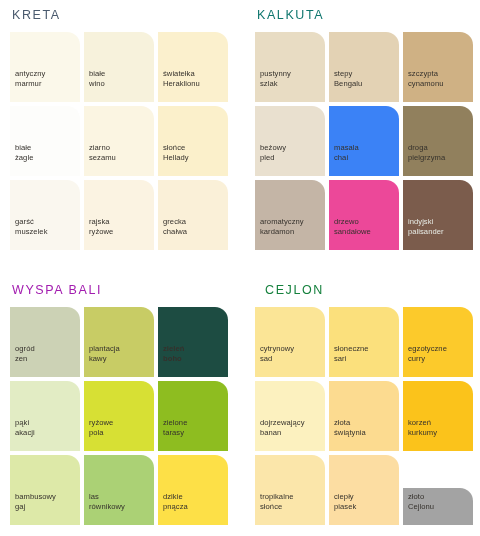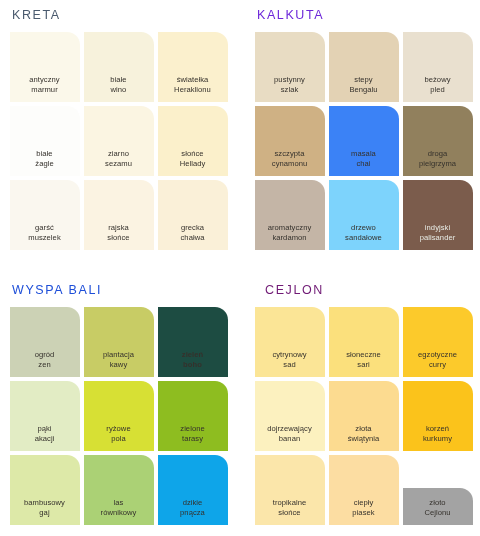--- a/index.html
+++ b/index.html
@@ -48,23 +48,23 @@
   }
   .swatch {
     position: relative;
     border-top-right-radius: 13px;
     box-sizing: border-box;
     overflow: hidden;
   }
   .swatch-label {
     position: absolute;
     right: 6px;
-    bottom: 7px;
+    bottom: 13px;
     left: 5px;
-    text-align: center;
+    text-align: left;
     font-size: 7.6px;
     line-height: 10.2px;
     color: #2e2a26;
     white-space: pre-line;
     letter-spacing: 0.05px;
   }
   .swatch.light .swatch-label { color: #35312c; }
   .swatch.dark .swatch-label  { color: #e8ece6; }
 </style>
 </head>
@@ -99,73 +99,73 @@
         <div class="swatch light" style="background-color: rgb(251, 240, 203);">
             <span class="swatch-label">słońce
 Hellady</span>
           </div>
         <div class="swatch light" style="background-color: rgb(250, 247, 239);">
             <span class="swatch-label">garść
 muszelek</span>
           </div>
         <div class="swatch light" style="background-color: rgb(251, 243, 226);">
             <span class="swatch-label">rajska
-słońce</span>
+ryżowe</span>
           </div>
         <div class="swatch light" style="background-color: rgb(250, 240, 216);">
             <span class="swatch-label">grecka
 chałwa</span>
           </div>
       </div>
     </section>
 
     <section class="panel">
-      <h2 class="panel-title" style="color: #6d28d9;">KALKUTA</h2>
+      <h2 class="panel-title" style="color: #0f766e;">KALKUTA</h2>
       <div class="swatch-grid">
         <div class="swatch light" style="background-color: rgb(232, 220, 195);">
             <span class="swatch-label">pustynny
 szlak</span>
           </div>
         <div class="swatch light" style="background-color: rgb(227, 210, 180);">
             <span class="swatch-label">stepy
 Bengalu</span>
           </div>
+        <div class="swatch light" style="background-color: rgb(207, 177, 132);">
+            <span class="swatch-label">szczypta
+cynamonu</span>
+          </div>
         <div class="swatch light" style="background-color: rgb(233, 224, 207);">
             <span class="swatch-label">beżowy
 pled</span>
           </div>
-        <div class="swatch light" style="background-color: rgb(207, 177, 132);">
-            <span class="swatch-label">szczypta
-cynamonu</span>
-          </div>
         <div class="swatch light" style="background-color: #3b82f6;">
             <span class="swatch-label">masala
 chai</span>
           </div>
         <div class="swatch light" style="background-color: rgb(145, 128, 93);">
             <span class="swatch-label">droga
 pielgrzyma</span>
           </div>
         <div class="swatch light" style="background-color: rgb(196, 181, 166);">
             <span class="swatch-label">aromatyczny
 kardamon</span>
           </div>
-        <div class="swatch light" style="background-color: #7dd3fc; padding-left: 32px;">
+        <div class="swatch light" style="background-color: #ec4899; padding-left: 32px;">
             <span class="swatch-label">drzewo
 sandałowe</span>
           </div>
         <div class="swatch dark" style="background-color: rgb(123, 92, 76);">
             <span class="swatch-label">indyjski
 palisander</span>
           </div>
       </div>
     </section>
 
     <section class="panel">
-      <h2 class="panel-title" style="color: #1d4ed8;">WYSPA BALI</h2>
+      <h2 class="panel-title" style="color: #a21caf;">WYSPA BALI</h2>
       <div class="swatch-grid">
         <div class="swatch light" style="background-color: rgb(204, 210, 181); padding-left: 48px;">
             <span class="swatch-label">ogród
 zen</span>
           </div>
         <div class="swatch light" style="background-color: rgb(200, 204, 101);">
             <span class="swatch-label">plantacja
 kawy</span>
           </div>
         <div class="swatch light" style="background-color: rgb(29, 76, 66); font-weight: bold;">
@@ -185,29 +185,29 @@
 tarasy</span>
           </div>
         <div class="swatch light" style="background-color: rgb(221, 233, 168);">
             <span class="swatch-label">bambusowy
 gaj</span>
           </div>
         <div class="swatch light" style="background-color: rgb(171, 209, 117);">
             <span class="swatch-label">las
 równikowy</span>
           </div>
-        <div class="swatch light" style="background-color: #0ea5e9;">
+        <div class="swatch light" style="background-color: #fde047;">
             <span class="swatch-label">dzikie
 pnącza</span>
           </div>
       </div>
     </section>
 
     <section class="panel">
-      <h2 class="panel-title" style="color: #701a75; margin-left: 10px;">CEJLON</h2>
+      <h2 class="panel-title" style="color: #15803d; margin-left: 10px;">CEJLON</h2>
       <div class="swatch-grid">
         <div class="swatch light" style="background-color: rgb(251, 229, 150);">
             <span class="swatch-label">cytrynowy
 sad</span>
           </div>
         <div class="swatch light" style="background-color: rgb(251, 224, 124);">
             <span class="swatch-label">słoneczne
 sari</span>
           </div>
         <div class="swatch light" style="background-color: rgb(252, 202, 43);">

